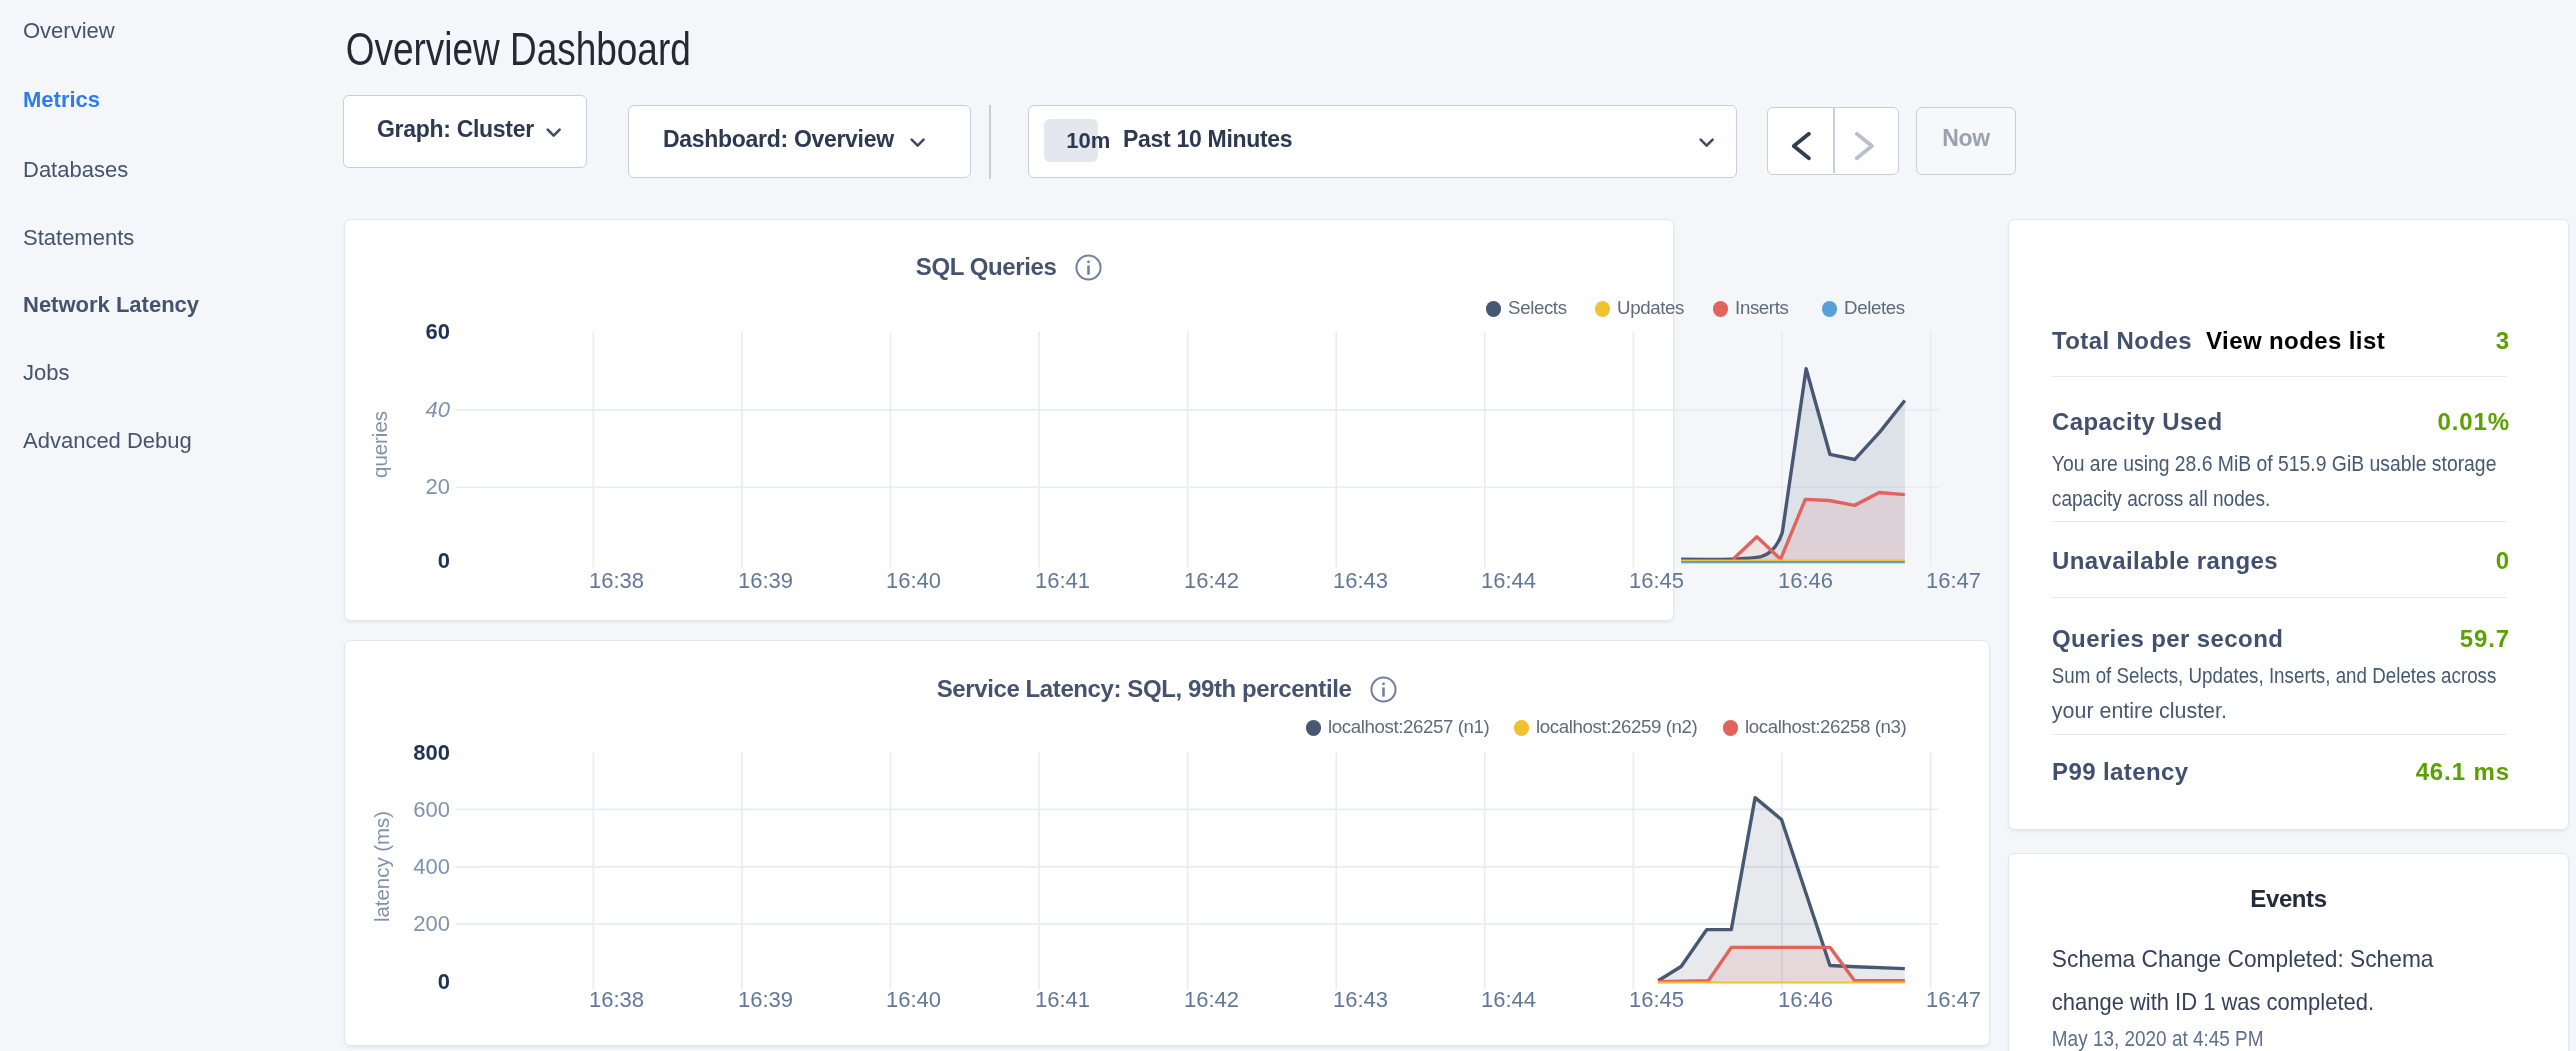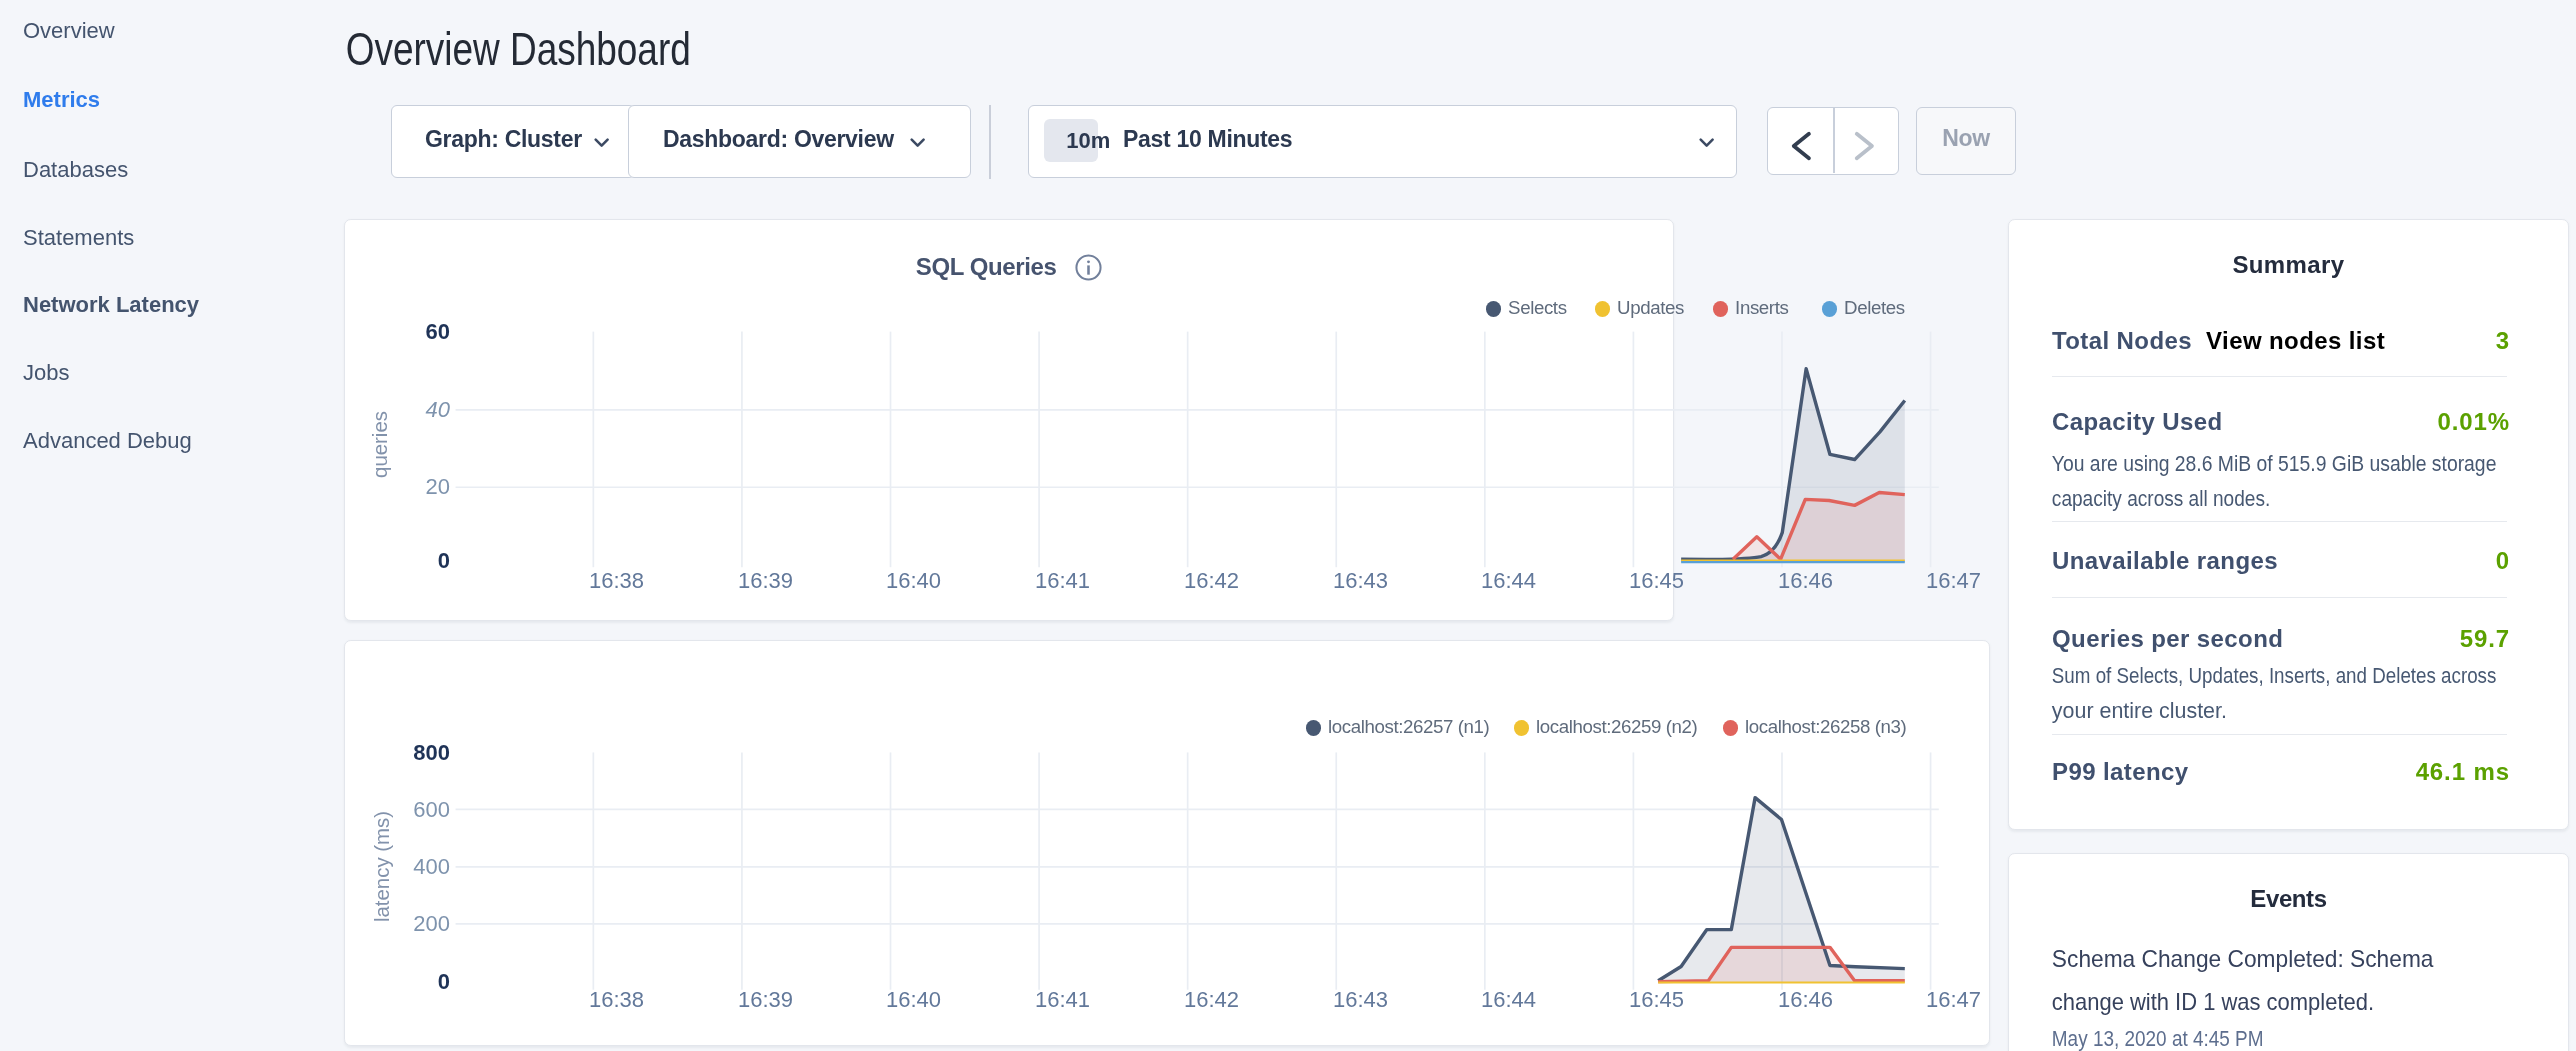--- a/index.html
+++ b/index.html
@@ -39,21 +39,21 @@
   <div class="nav" style="top:157px;">Databases</div>
   <div class="nav" style="top:225px;">Statements</div>
   <div class="nav" style="top:292px;font-weight:bold;">Network Latency</div>
   <div class="nav" style="top:360px;">Jobs</div>
   <div class="nav" style="top:428px;">Advanced Debug</div>
 
   <svg class="abs" style="left:344px; top:17px;" width="442" height="68" viewBox="0 0 520 80">
     <text x="2" y="57" font-size="54" fill="#242a35" font-family="Liberation Sans, sans-serif" textLength="406" lengthAdjust="spacingAndGlyphs">Overview Dashboard</text>
   </svg>
 
-  <div class="btn" style="left:343px; top:105px; width:244px; height:73px;margin-left:48px;">
+  <div class="btn" style="left:343px; top:95px; width:244px; height:73px;">
     <span class="lbl" style="left:33px;">Graph: Cluster</span>
     <span class="chev" style="left:202px; top:31px;">
       <svg width="15.3" height="12" viewBox="0 0 18 14">
         <path d="M2 3 L9 10 L16 3" fill="none" stroke="#3c4a63" stroke-width="3" stroke-linecap="round" stroke-linejoin="round"></path>
       </svg>
     </span>
   </div>
   <div class="btn" style="left:628px; top:105px; width:343px; height:73px;">
     <span class="lbl" style="left:34px;">Dashboard: Overview</span>
     <span class="chev" style="left:281px; top:31px;">
@@ -135,20 +135,25 @@
     <div class="xlab" style="left:643px; top:348px;">16:41</div>
     <div class="xlab" style="left:792px; top:348px;">16:42</div>
     <div class="xlab" style="left:941px; top:348px;">16:43</div>
     <div class="xlab" style="left:1089px; top:348px;">16:44</div>
     <div class="xlab" style="left:1237px; top:348px;">16:45</div>
     <div class="xlab" style="left:1386px; top:348px;">16:46</div>
     <div class="xlab" style="left:1534px; top:348px;">16:47</div>
   </div>
 
   <div class="card" id="card2" style="left:344px; top:640px; width:1646px; height:406px;">
+    <div class="ctitle" style="top:34px;">Service Latency: SQL, 99th percentile&nbsp;&nbsp;&nbsp;<svg width="27" height="27" viewBox="0 0 32 32" style="vertical-align:-6px;">
+        <circle cx="16" cy="16" r="14.3" fill="none" stroke="#72809b" stroke-width="2.4"></circle>
+        <rect x="14.5" y="13.5" width="3" height="11" fill="#72809b"></rect>
+        <rect x="14.3" y="7.6" width="3.4" height="3.4" rx="1.7" fill="#72809b"></rect>
+      </svg></div>
     <div class="legend" style="top:75px; left:961px;"><span class="ldot" style="background:#475872;"></span>localhost:26257 (n1)</div>
     <div class="legend" style="top:75px; left:1169px;"><span class="ldot" style="background:#f0c231;"></span>localhost:26259 (n2)</div>
     <div class="legend" style="top:75px; left:1378px;"><span class="ldot" style="background:#e0635c;"></span>localhost:26258 (n3)</div>
     <svg class="abs" style="left:0; top:0;" width="1644" height="404" viewBox="0 0 1933 475">
       <g stroke="#e9edf3" stroke-width="2">
         <line x1="292" y1="131" x2="292" y2="410"></line>
         <line x1="466.7" y1="131" x2="466.7" y2="410"></line>
         <line x1="641.4" y1="131" x2="641.4" y2="410"></line>
         <line x1="816.1" y1="131" x2="816.1" y2="410"></line>
         <line x1="990.8" y1="131" x2="990.8" y2="410"></line>
@@ -179,21 +184,20 @@
     <div class="xlab" style="left:643px; top:346px;">16:41</div>
     <div class="xlab" style="left:792px; top:346px;">16:42</div>
     <div class="xlab" style="left:941px; top:346px;">16:43</div>
     <div class="xlab" style="left:1089px; top:346px;">16:44</div>
     <div class="xlab" style="left:1237px; top:346px;">16:45</div>
     <div class="xlab" style="left:1386px; top:346px;">16:46</div>
     <div class="xlab" style="left:1534px; top:346px;">16:47</div>
   </div>
 
   <div class="card" style="left:2008px; top:219px; width:561px; height:611px;">
-    <div class="ctitle" style="top:31px; color:#242c3d; letter-spacing:0.4px;">Summary</div>
     <div class="srow-label" style="top:107px;">Total Nodes&nbsp;&nbsp;<span class="slink" style="letter-spacing:0.4px;">View nodes list</span></div>
     <div class="srow-value" style="top:107px;">3</div>
     <div class="shr" style="top:156px;"></div>
     <div class="srow-label" style="top:188px;">Capacity Used</div>
     <div class="srow-value" style="top:188px;">0.01%</div>
     <svg class="abs" style="left:42px; top:219px;" width="476" height="77" viewBox="0 0 560 90">
       <g font-size="26" fill="#475872" font-family="Liberation Sans, sans-serif">
         <text x="1" y="37" textLength="523" lengthAdjust="spacingAndGlyphs">You are using 28.6 MiB of 515.9 GiB usable storage</text>
         <text x="1" y="78" textLength="257" lengthAdjust="spacingAndGlyphs">capacity across all nodes.</text>
       </g>

